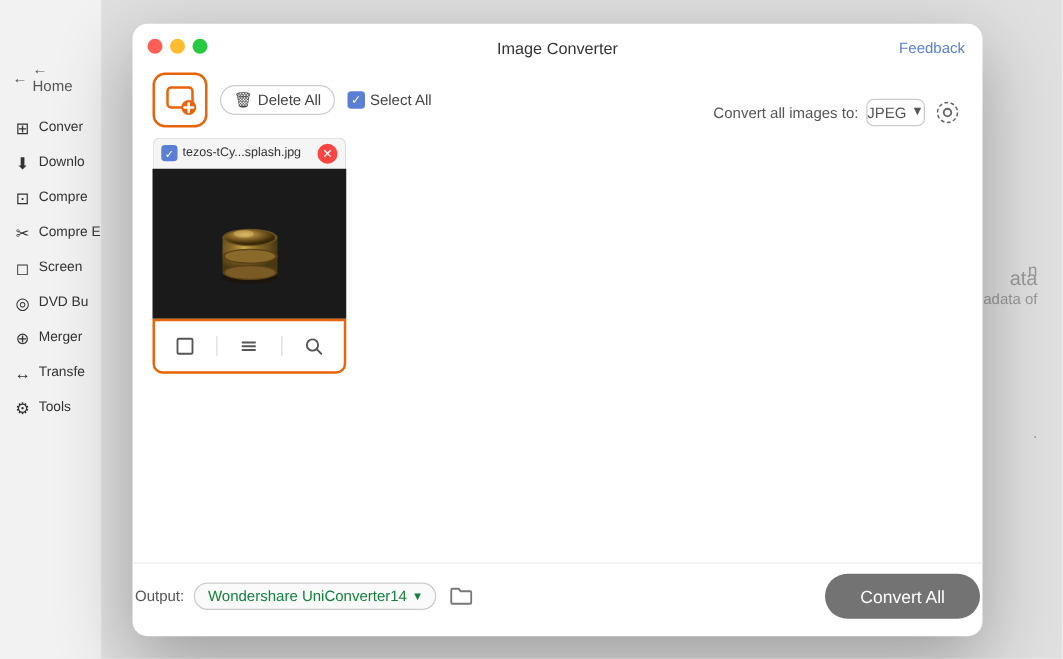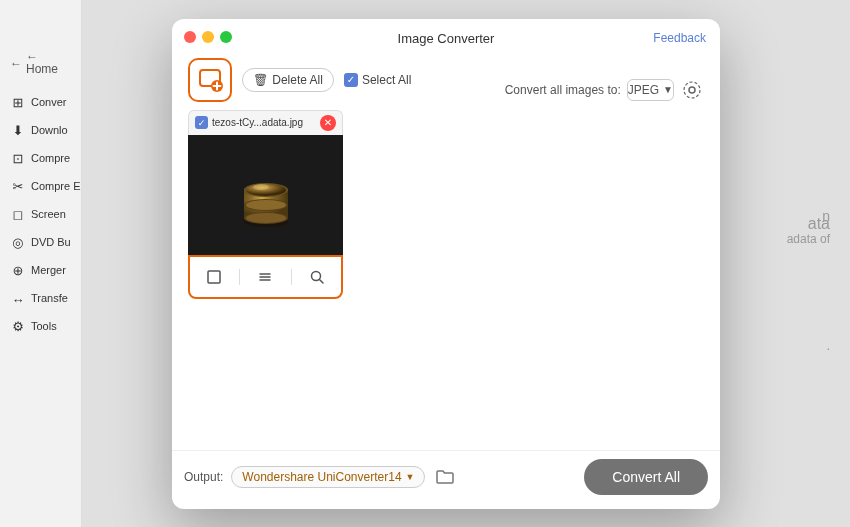--- a/index.html
+++ b/index.html
@@ -64,21 +64,21 @@
       align-items: center;
       justify-content: center;
       background: #e0e0e0;
       position: relative;
     }
 
     
     .modal {
       background: #fff;
       border-radius: 12px;
-      width: 548px;
+      width: 680px;
       height: 490px;
       box-shadow: 0 20px 60px rgba(0,0,0,0.3);
       display: flex;
       flex-direction: column;
       position: relative;
       margin-left: -40px;
     }
 
     .modal-titlebar {
       display: flex;
@@ -298,40 +298,40 @@
       width: 1px;
       height: 16px;
       background: #ddd;
     }
 
     
     .modal-footer {
       display: flex;
       align-items: center;
       justify-content: space-between;
-      padding: 8px 12px 14px;
+      padding: 8px 2px 14px;
       flex-shrink: 0;
       border-top: 1px solid #eee;
     }
     .output-section {
       display: flex;
       align-items: center;
       gap: 8px;
       font-size: 12px;
       color: #555;
     }
     .output-path {
       display: flex;
       align-items: center;
       gap: 4px;
       border: 1px solid #ccc;
       border-radius: 14px;
       padding: 3px 10px;
       font-size: 12px;
-      color: #a16207;
+      color: #15803d;
       cursor: pointer;
       background: #fafafa;
     }
     .folder-btn {
       width: 24px;
       height: 24px;
       display: flex;
       align-items: center;
       justify-content: center;
       cursor: pointer;
@@ -476,21 +476,21 @@
       </div>
     </div>
 
     <div class="modal-content">
       
       <div class="image-card">
         
         <div class="image-header">
           <div class="image-name">
             <div class="img-checkbox">✓</div>
-            <span style="font-size:10px; max-width:100px; overflow:hidden; text-overflow:ellipsis; white-space:nowrap;">tezos-tCy...adata.jpg</span>
+            <span style="font-size:10px; max-width:100px; overflow:hidden; text-overflow:ellipsis; white-space:nowrap;">tezos-tCy...splash.jpg</span>
           </div>
           <div class="remove-btn">✕</div>
         </div>
 
         
         <div class="image-thumb">
 
           <svg class="coin-img" viewBox="0 0 90 90">
             <defs>
               <radialGradient id="coinGrad" cx="40%" cy="35%" r="60%">

